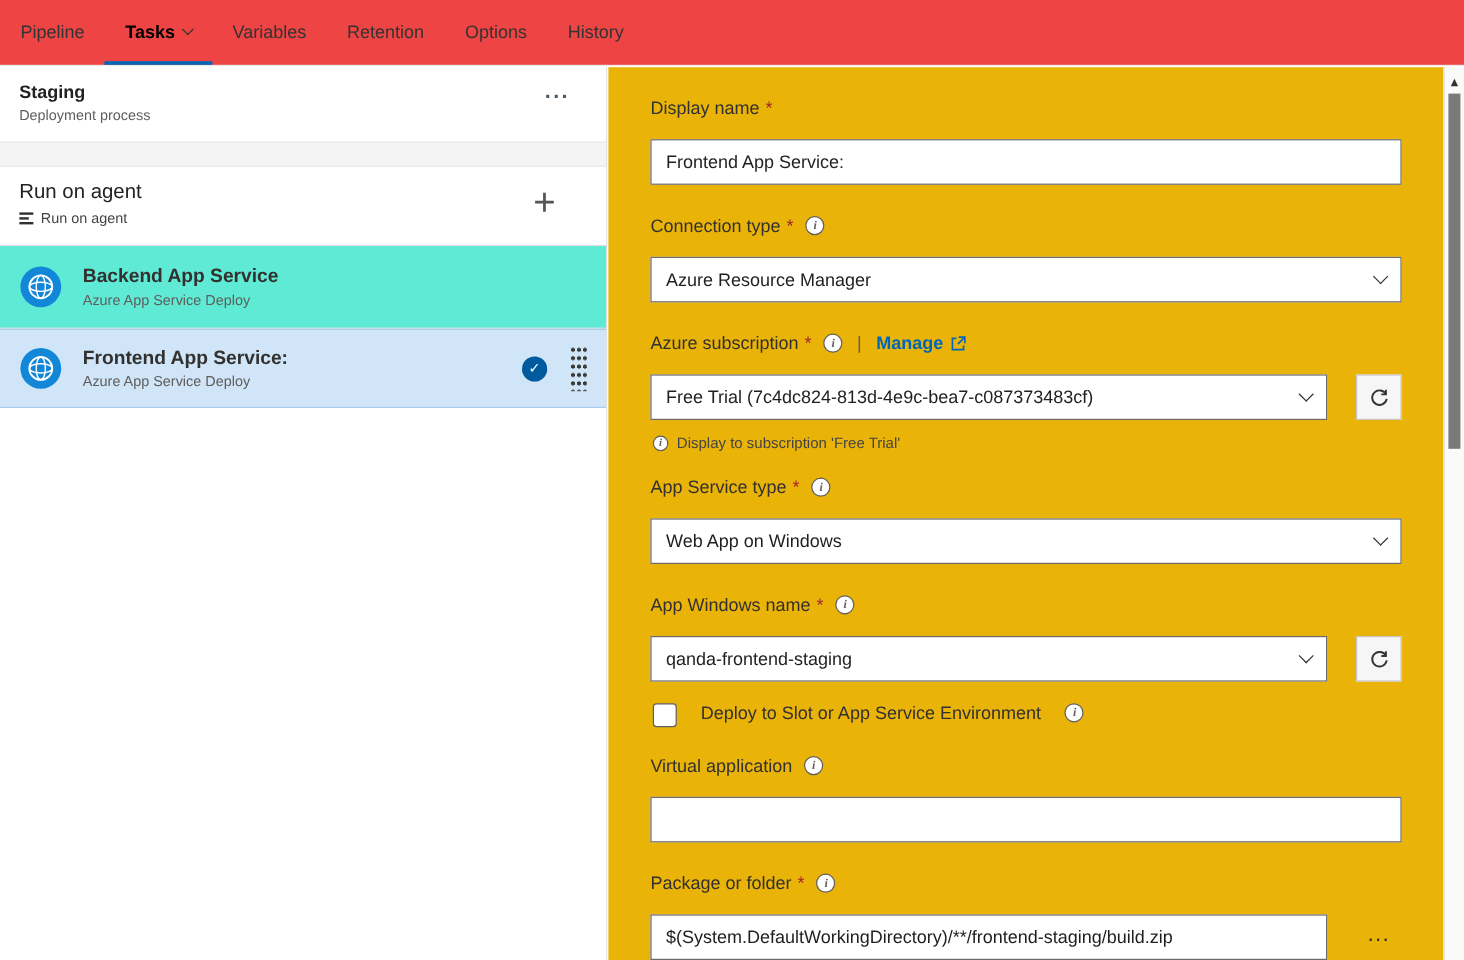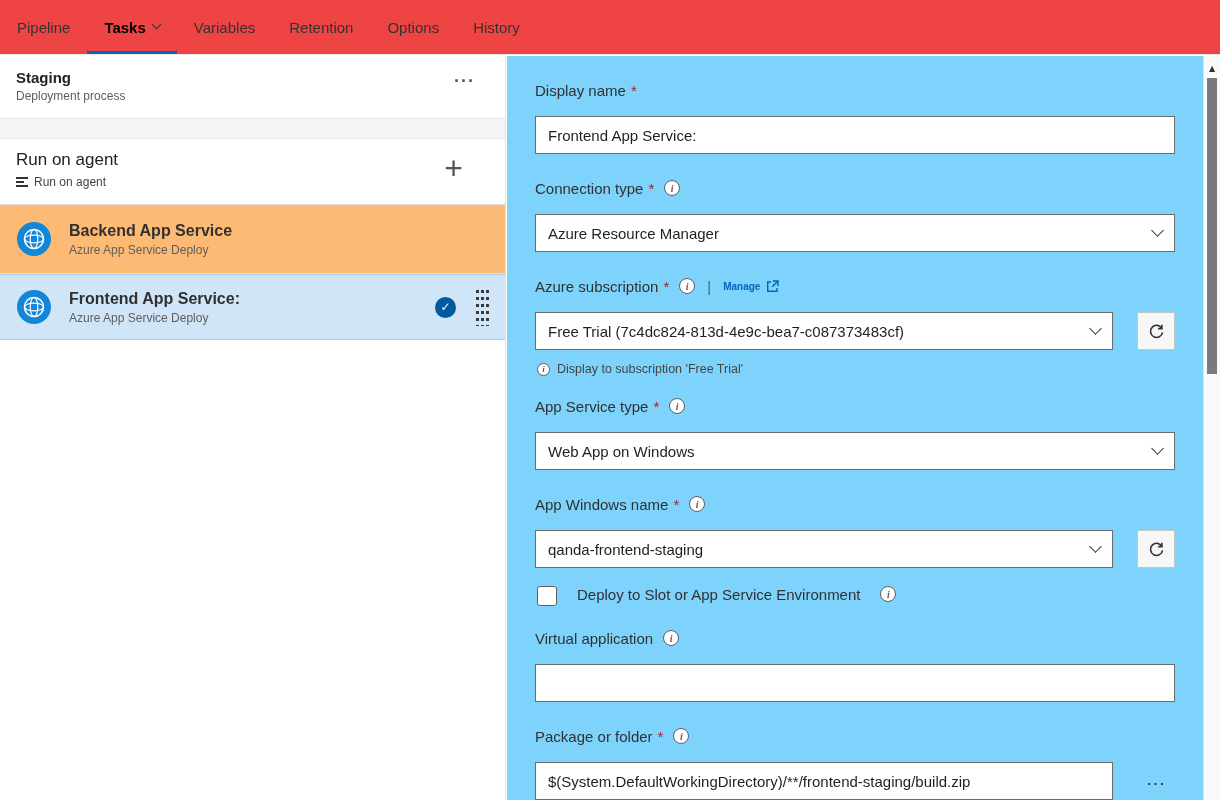--- a/index.html
+++ b/index.html
@@ -38,21 +38,21 @@
   .spacer { height:21px; background:#f4f4f4; border-top:1px solid #e8e8e8; border-bottom:1px solid #e8e8e8; }
   .agent-row { position:relative; padding:11px 16px 10px; height:66px; border-bottom:1px solid #e1e1e1; }
   .agent-title { font-size:17px; color:#222; }
   .agent-sub { font-size:12px; color:#444; margin-top:5px; display:flex; align-items:center; gap:6px; }
   .add-task {
     position:absolute; right:42px; top:14px; border:none; background:transparent;
     font-size:32px; font-weight:300; color:#555; line-height:30px; cursor:pointer;
   }
   .task-row {
     display:flex; align-items:center; gap:17px; height:69px; padding:0 16px;
-    border-bottom:1px solid #e1e1e1; cursor:pointer; background:#fdba74;
+    border-bottom:1px solid #e1e1e1; cursor:pointer; background:#5eead4;
   }
   .task-row.selected {
     background:#d0e5f7; border-top:1px solid #a9cdec; border-bottom:1px solid #a9cdec; height:66px;
   }
   .task-ic { width:36px; height:36px; flex:0 0 36px; }
   .task-txt { flex:1; min-width:0; }
   .task-title { font-size:16px; font-weight:600; color:#323130; }
   .task-sub { font-size:12px; color:#605e5c; margin-top:3px; }
   .check {
     width:21px; height:21px; border-radius:50%; background:#005a9e; color:#fff;
@@ -61,36 +61,36 @@
   .check::after { content:"✓"; font-family:"DejaVu Sans", sans-serif; }
   .grip {
     width:14px; height:38px; flex:0 0 14px; margin-left:2px;
     background-image:radial-gradient(circle, #3b3a39 1.5px, transparent 1.8px);
     background-size:5px 7px; cursor:grab;
   }
 
   
   .right-panel {
     position:absolute; left:507px; top:56px; right:17px; bottom:0;
-    padding:24px 28px 0; overflow:hidden; background:#7dd3fc;
+    padding:24px 35px 0; overflow:hidden; background:#eab308;
   }
   .f-label {
     display:flex; align-items:center; gap:10px; font-size:15px; color:#323130;
     height:20px; margin-bottom:16px;
   }
   .req { color:#a4262c; margin-left:-5px; }
   .info {
     width:16px; height:16px; border:1px solid #605e5c; border-radius:50%;
     display:inline-flex; align-items:center; justify-content:center;
     font-size:10px; color:#605e5c; flex:0 0 16px; cursor:pointer; background:#fff;
   }
   .info::after { content:"i"; font-family:"Liberation Serif", serif; font-style:italic; font-weight:700; }
   .info.sm { width:13px; height:13px; flex-basis:13px; font-size:9px; }
   .sep { color:#605e5c; margin:0 2px; }
-  .manage { color:#0067b8; font-weight:600; font-size:10px; cursor:pointer; display:inline-flex; align-items:center; gap:6px; }
+  .manage { color:#0067b8; font-weight:600; font-size:15px; cursor:pointer; display:inline-flex; align-items:center; gap:6px; }
   .t-input, .dropdown {
     width:100%; height:38px; border:1px solid #6b6b6b; background:#fff;
     font-family:"Liberation Sans", sans-serif; font-size:15px; color:#201f1e;
     padding:0 12px; margin-bottom:24px;
   }
   .dropdown { display:flex; align-items:center; justify-content:space-between; cursor:pointer; }
   .dd-chev { width:9px; height:9px; border-right:1.8px solid #323130; border-bottom:1.8px solid #323130;
     transform:rotate(45deg); margin-top:-5px; flex:0 0 9px; }
   .ctl-row { display:flex; gap:24px; align-items:flex-start; }
   .ctl-row .dropdown, .ctl-row .t-input { flex:1; }

